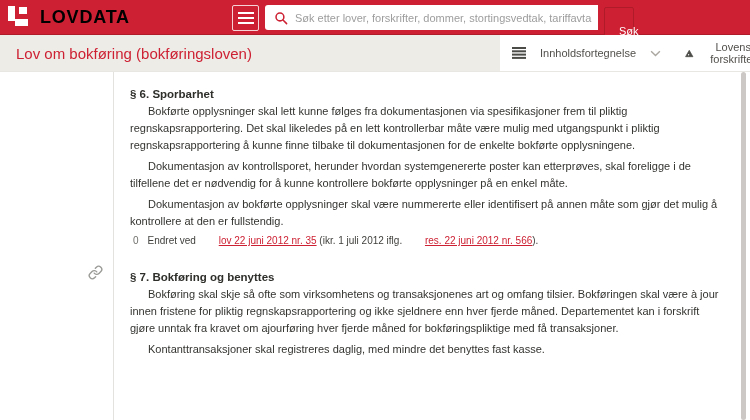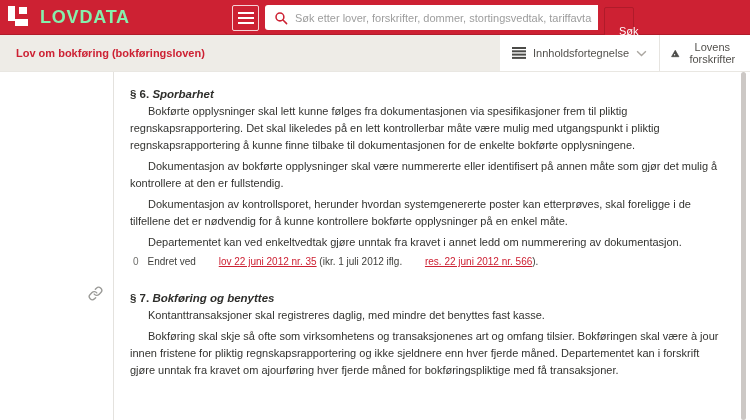--- a/index.html
+++ b/index.html
@@ -22,21 +22,21 @@
     position:relative;height:35px;background:var(--red);
     border-bottom:1px solid var(--red-dark);
     display:flex;align-items:center;
   }
   .logo{display:flex;align-items:center;gap:9px;margin-left:8px;cursor:pointer;}
   .logo-icon{position:relative;width:23px;height:23px;display:inline-block;}
   .logo-icon i{position:absolute;background:#fff;display:block;}
   .logo-icon .b1{left:0;top:0;width:7px;height:15px;}
   .logo-icon .b2{left:11px;top:1px;width:8px;height:7px;}
   .logo-icon .b3{left:7px;top:13px;width:13px;height:7px;}
-  .logo-text{color:#86efac;font-weight:bold;font-size:18px;letter-spacing:.8px;}
+  .logo-text{color:#000000;font-weight:bold;font-size:18px;letter-spacing:.8px;}
   .hamburger{
     position:absolute;left:232px;top:5px;width:27px;height:26px;
     background:transparent;border:1px solid rgba(255,255,255,.8);border-radius:2px;
     display:flex;flex-direction:column;justify-content:center;gap:3px;
     align-items:center;cursor:pointer;padding:0;
   }
   .hamburger .hl{display:block;width:16px;height:2px;background:#fff;}
   .searchbox{
     position:absolute;left:265px;top:5px;width:333px;height:25px;background:#fff;
     border-radius:3px 0 0 3px;display:flex;align-items:center;padding:0 6px 0 9px;
@@ -53,44 +53,44 @@
     color:#fff;font-size:11px;line-height:19px;text-align:center;cursor:pointer;padding:14px;
     font-family:"Liberation Sans","DejaVu Sans",sans-serif;
   }
   
   .titlebar{
     position:relative;height:37px;background:var(--bar-bg);
     border-bottom:1px solid #e9e7e2;
     display:flex;align-items:center;
   }
   .page-title{
-    margin:0 0 0 16px;font-size:11px;font-weight:bold;color:var(--red);line-height:1;
+    margin:0 0 0 16px;font-size:15px;font-weight:normal;color:var(--red);line-height:1;
   }
   .titlenav{
     position:absolute;right:0;top:0;height:100%;width:250px;background:#fff;
     display:flex;align-items:center;
   }
   .navbtn{
-    display:flex;align-items:center;gap:7px;background:transparent;border:none;
+    display:flex;align-items:center;gap:14px;background:transparent;border:none;
     color:var(--nav-txt);font-size:11px;cursor:pointer;height:100%;padding:0 12px;
     font-family:"Liberation Sans","DejaVu Sans",sans-serif;
   }
   .nav-divider{width:1px;height:100%;background:#e6e4e0;}
   
   .content{position:relative;height:348px;background:#fff;}
   .gutter-line{position:absolute;left:113px;top:0;bottom:0;width:1px;background:var(--line);}
   .scrollbar{position:absolute;right:4px;top:0;bottom:0;width:5px;background:#ccc8c5;border-radius:3px;}
   article{
     position:absolute;left:130px;top:0;width:592px;padding-top:14px;
     font-size:11px;line-height:17px;color:var(--txt);
   }
   h2.law-heading{
     margin:0;font-size:11.5px;line-height:17px;color:#2e2e2b;font-weight:bold;
   }
-  h2.law-heading .sec-title{font-style:italic;margin-top:32px;}
+  h2.law-heading .sec-title{margin-top:32px;}
   article p{margin:0 0 4px;text-indent:18px;}
   a.red-link{color:var(--red);text-decoration:underline;text-decoration-thickness:1px;cursor:pointer;margin-left:20px;}
   .note{
     margin:2px 0 0 3px;font-size:10px;line-height:13px;color:#3f3f3c;text-indent:0;
     display:flex;gap:9px;
   }
   .note-marker{color:#6f6f6c;}
   .section7{position:relative;margin-top:22px;}
   .anchor-link{
     position:absolute;left:-42px;top:-4px;width:15px;height:15px;cursor:pointer;
@@ -151,35 +151,34 @@
 
 <div class="content">
   <div class="gutter-line"></div>
   <div class="scrollbar"></div>
 
   <article>
 
     <section>
       <h2 class="law-heading"><span class="sec-num">§ 6.</span> <span class="sec-title">Sporbarhet</span></h2>
       <p>Bokførte opplysninger skal lett kunne følges fra dokumentasjonen via spesifikasjoner frem til pliktig regnskapsrapportering. Det skal likeledes på en lett kontrollerbar måte være mulig med utgangspunkt i pliktig regnskapsrapportering å kunne finne tilbake til dokumentasjonen for de enkelte bokførte opplysningene.</p>
+      <p>Dokumentasjon av kontrollsporet, herunder hvordan systemgenererte poster kan etterprøves, skal foreligge i de tilfellene det er nødvendig for å kunne kontrollere bokførte opplysninger på en enkel måte.</p>
       <p>Dokumentasjon av bokførte opplysninger skal være nummererte eller identifisert på annen måte som gjør det mulig å kontrollere at den er fullstendig.</p>
-      <p>Dokumentasjon av kontrollsporet, herunder hvordan systemgenererte poster kan etterprøves, skal foreligge i de tilfellene det er nødvendig for å kunne kontrollere bokførte opplysninger på en enkel måte.</p>
-      <p>Departementet kan ved enkeltvedtak gjøre unntak fra kravet i annet ledd om nummerering av dokumentasjon.</p>
       <div class="note">
           <span class="note-marker">0</span>
           <span class="note-text"><span>Endret ved </span><a class="red-link">lov 22 juni 2012 nr. 35</a><span> (ikr. 1 juli 2012 iflg. </span><a class="red-link">res. 22 juni 2012 nr. 566</a><span>).</span></span>
         </div>
     </section>
 
     <section class="section7">
       <span class="anchor-link">
         <svg width="15" height="15" viewBox="0 0 24 24" fill="none" stroke="#9a9a97" stroke-width="2.2" stroke-linecap="round">
           <path d="M10 13a5 5 0 0 0 7.54.54l3-3a5 5 0 0 0-7.07-7.07l-1.72 1.71"></path>
           <path d="M14 11a5 5 0 0 0-7.54-.54l-3 3a5 5 0 0 0 7.07 7.07l1.71-1.71"></path>
         </svg>
       </span>
       <h2 class="law-heading"><span class="sec-num">§ 7.</span> <span class="sec-title">Bokføring og benyttes</span></h2>
+      <p>Bokføring skal skje så ofte som virksomhetens og transaksjonenes art og omfang tilsier. Bokføringen skal være à jour innen fristene for pliktig regnskapsrapportering og ikke sjeldnere enn hver fjerde måned. Departementet kan i forskrift gjøre unntak fra kravet om ajourføring hver fjerde måned for bokføringspliktige med få transaksjoner.</p>
       <p>Kontanttransaksjoner skal registreres daglig, med mindre det benyttes fast kasse.</p>
-      <p>Bokføring skal skje så ofte som virksomhetens og transaksjonenes art og omfang tilsier. Bokføringen skal være à jour innen fristene for pliktig regnskapsrapportering og ikke sjeldnere enn hver fjerde måned. Departementet kan i forskrift gjøre unntak fra kravet om ajourføring hver fjerde måned for bokføringspliktige med få transaksjoner.</p>
     </section>
 
   </article>
 </div>
 
 </body></html>

